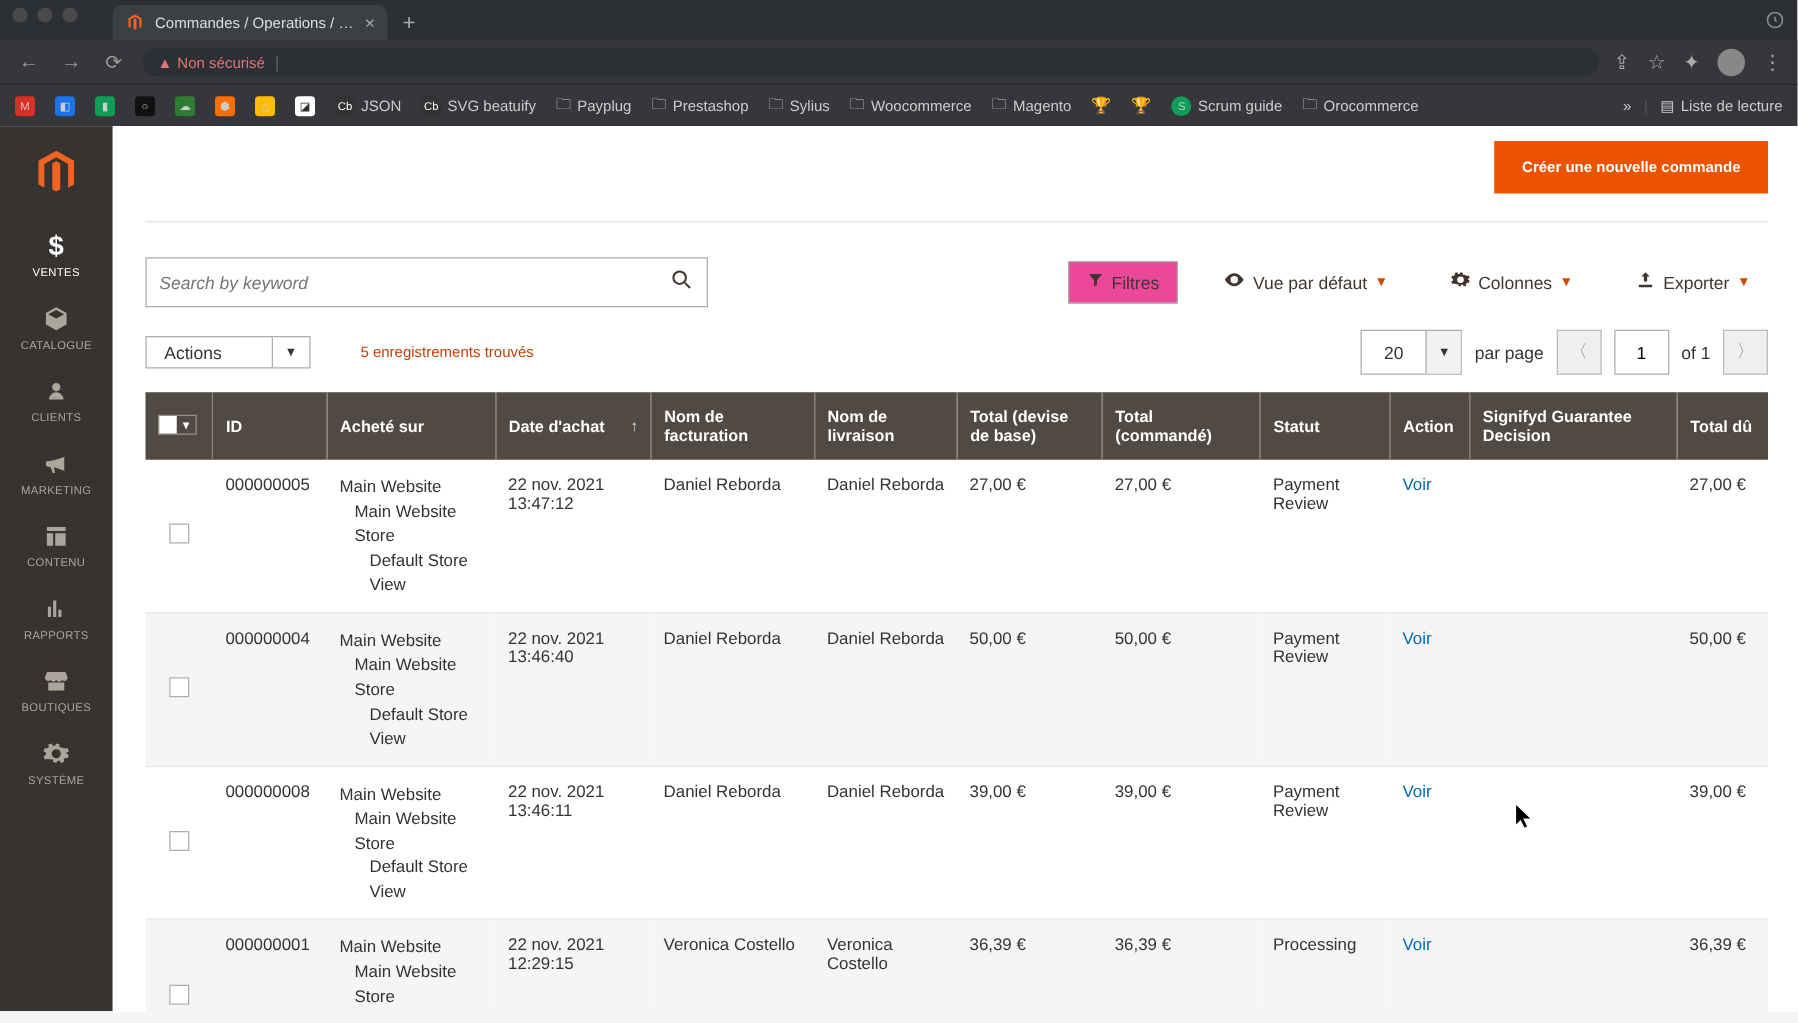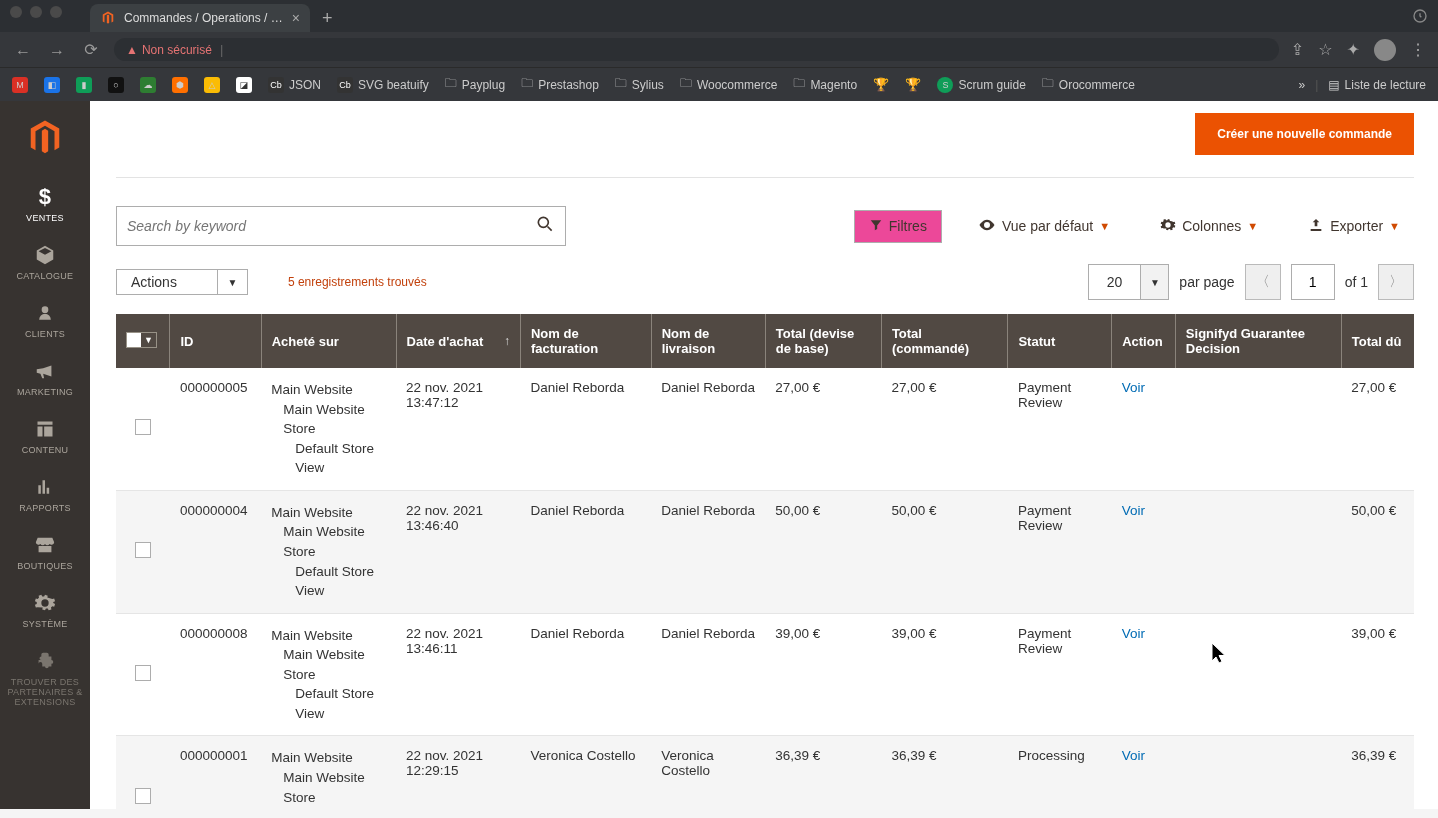--- a/index.html
+++ b/index.html
@@ -278,28 +278,20 @@
           </span>
           <span>BOUTIQUES</span>
         </div>
         <div class="side-item">
           <span class="side-icon">
             <svg viewBox="0 0 24 24" width="22" height="22">
               <path fill="currentColor" d="M12 8a4 4 0 100 8 4 4 0 000-8zm9 4l2 1-1 3-2-.5-1.5 1.5.5 2-3 1-1-2h-2l-1 2-3-1 .5-2L4 16.5 2 17l-1-3 2-1v-2l-2-1 1-3 2 .5L5.5 6 5 4l3-1 1 2h2l1-2 3 1-.5 2L20 7.5l2-.5 1 3-2 1v2z"></path>
             </svg>
           </span>
           <span>SYSTÈME</span>
-        </div>
-        <div class="side-item dim">
-          <span class="side-icon">
-            <svg viewBox="0 0 24 24" width="22" height="22">
-              <path fill="currentColor" d="M10 3h4a2 2 0 012 2v2h3v4a2 2 0 11 0 4v3h-3a2 2 0 11-4 0H9v-3a2 2 0 10-4 0V11h3a2 2 0 010-4V5a2 2 0 012-2z"></path>
-            </svg>
-          </span>
-          <span>TROUVER DES PARTENAIRES &amp; EXTENSIONS</span>
         </div>
       </div>
   </div>
 
   <div class="content">
     <div class="top-actions">
       <button class="btn-primary">Créer une nouvelle commande</button>
     </div>
 
     <div class="toolbar">

